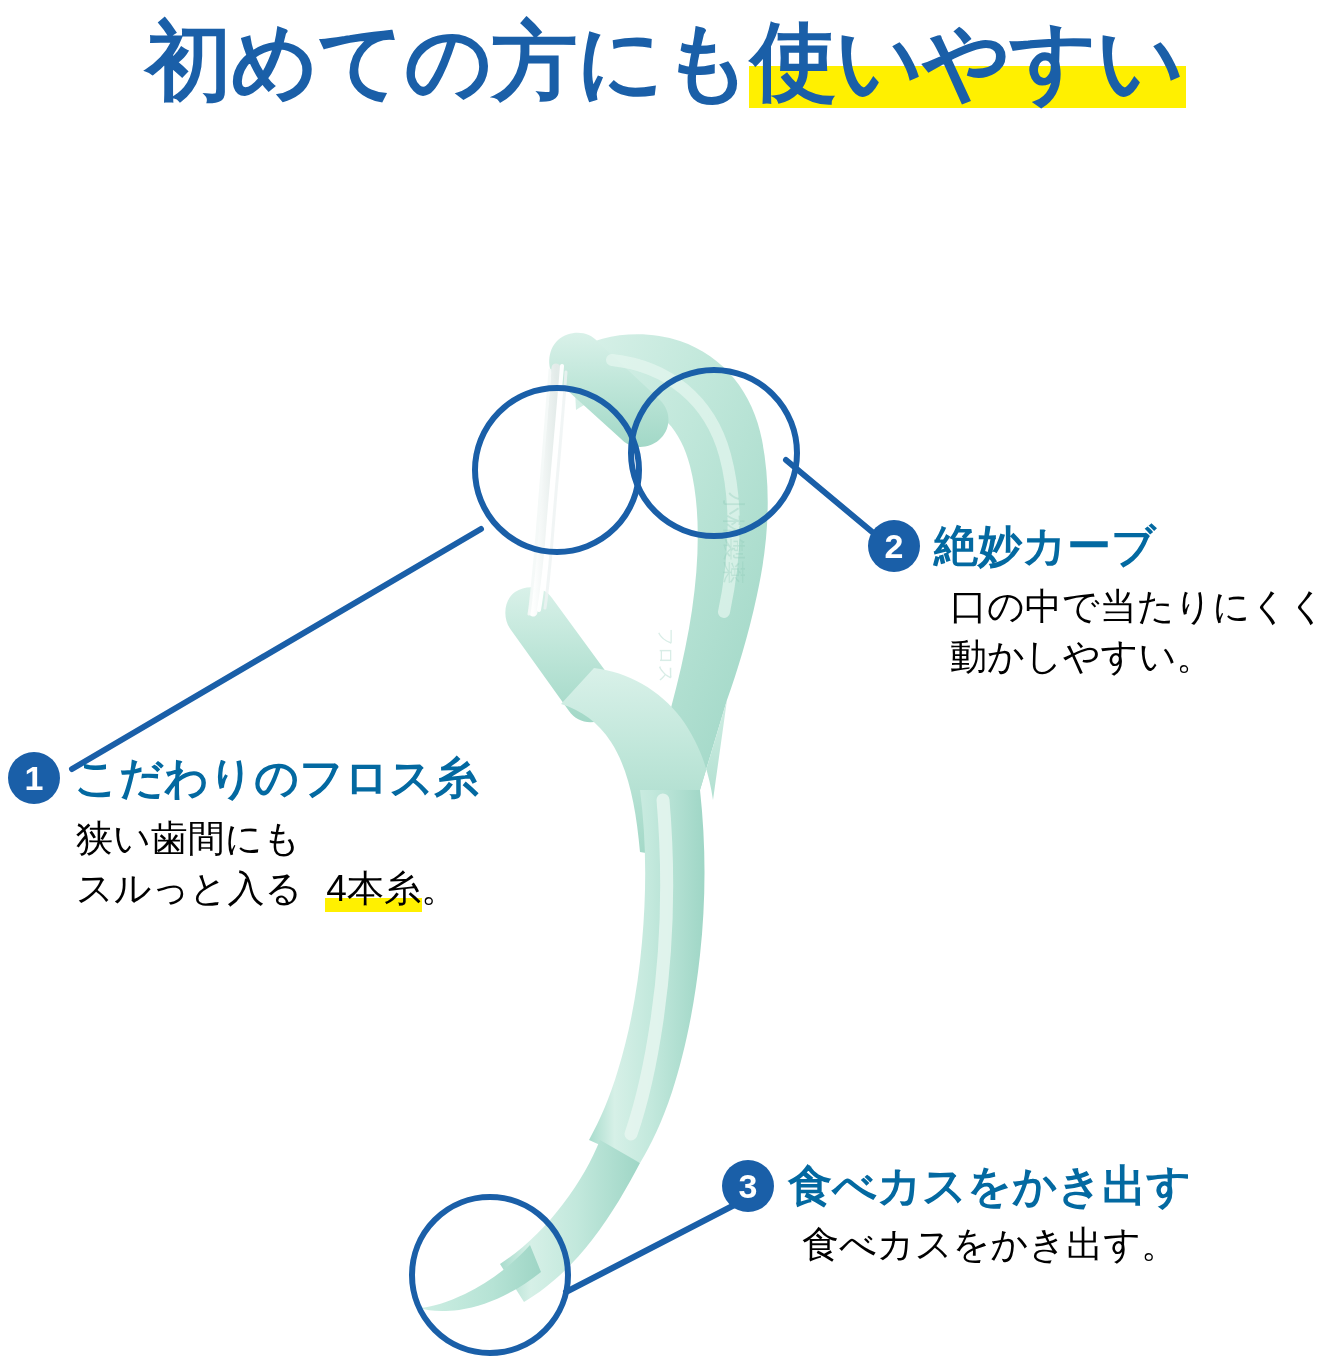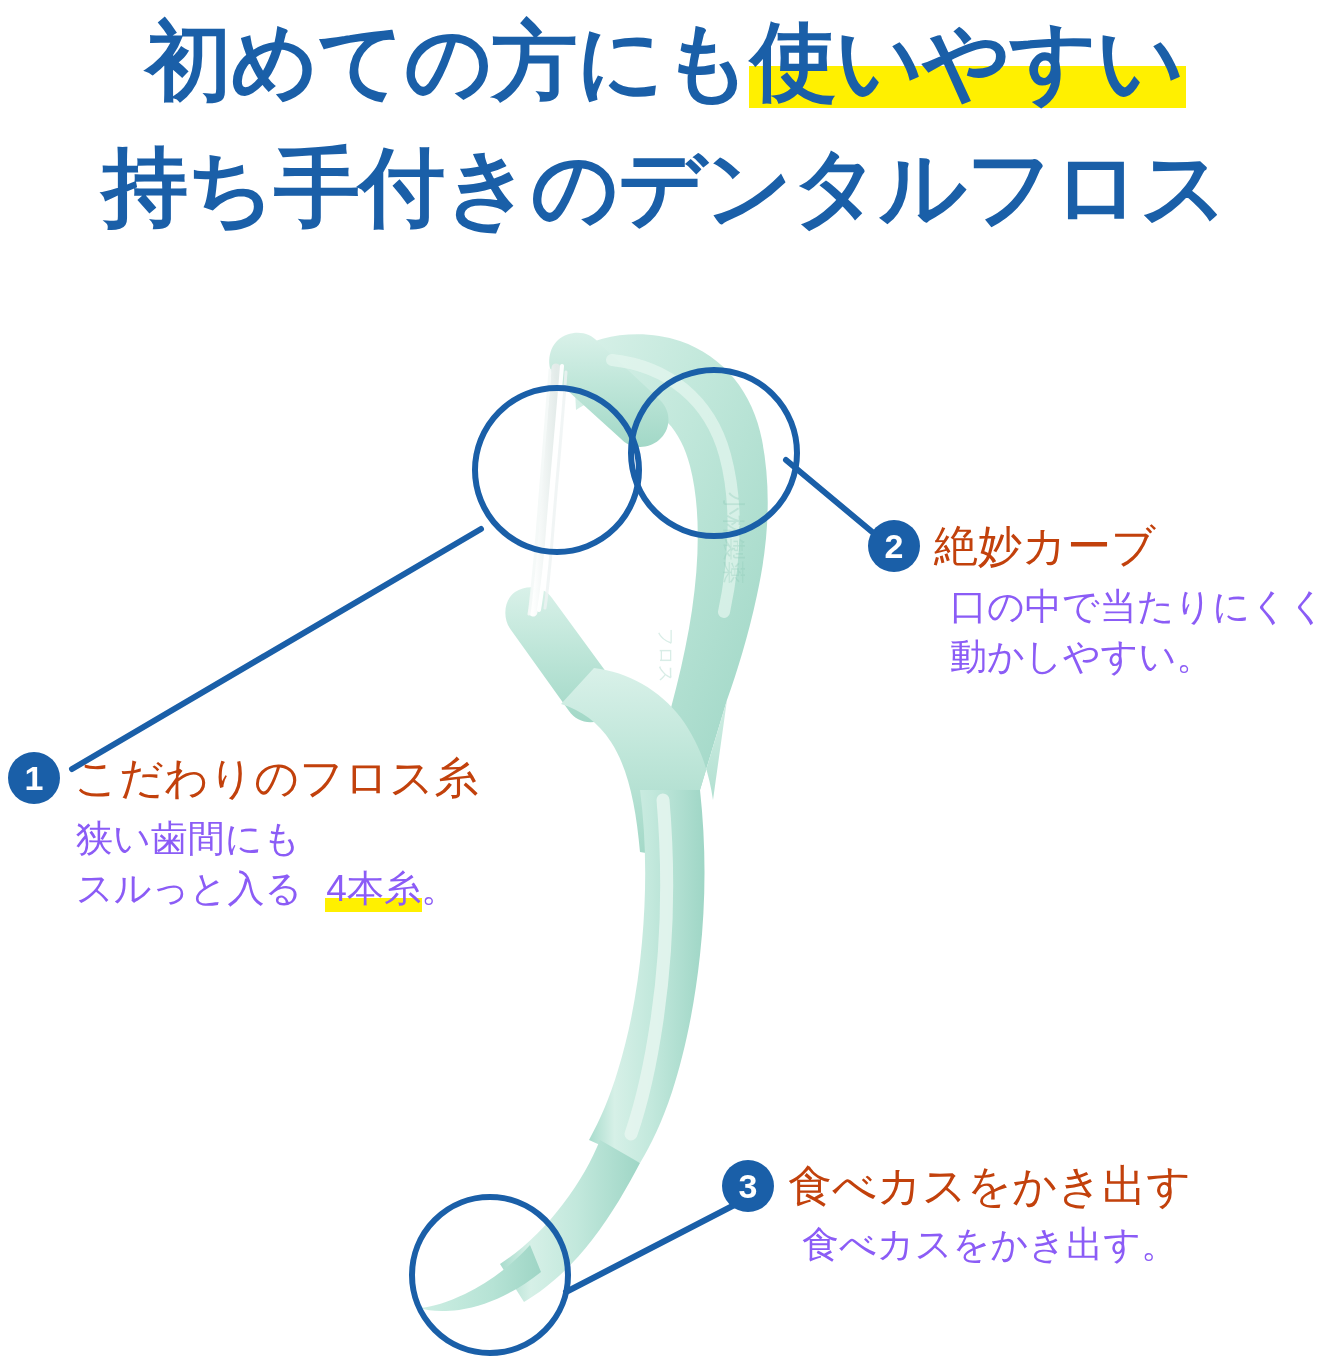--- a/index.html
+++ b/index.html
@@ -83,31 +83,31 @@
     color: #ffffff;
     font-size: 34px;
     font-weight: 700;
     display: flex;
     align-items: center;
     justify-content: center;
     line-height: 1;
   }
   .callout-title {
     font-size: 44px;
-    font-weight: 400;
-    color: #c2410c;
+    font-weight: 700;
+    color: #0369a1;
     margin-left: 14px;
     line-height: 1.05;
     letter-spacing: 0px;
     white-space: nowrap;
   }
   .callout-body {
     font-size: 37px;
     line-height: 50px;
-    color: #8b5cf6;
+    color: #000000;
     font-weight: 400;
     white-space: nowrap;
   }
   .callout-body div { white-space: nowrap; }
 
   #callout-1 { left: 8px; top: 752px; }
   #callout-1 .callout-body { margin-left: 68px; margin-top: 10px; }
 
   #callout-2 { left: 868px; top: 520px; }
   #callout-2 .callout-body { margin-left: 82px; margin-top: 10px; }
@@ -258,21 +258,20 @@
 
     <g fill="none" stroke="#1a5fa8" stroke-width="6">
       <circle cx="557" cy="470" r="82"></circle>
       <circle cx="714" cy="453" r="83"></circle>
       <circle cx="490" cy="1275" r="78"></circle>
     </g>
   </svg>
 
   <div class="headline">
     <div class="headline-line hl-1"><span>初めての方にも</span><span class="mark">使いやすい</span></div>
-    <div class="headline-line hl-2">持ち手付きのデンタルフロス</div>
   </div>
 
   <div class="callout" id="callout-1">
     <div class="callout-head">
       <div class="badge">1</div>
       <div class="callout-title">こだわりのフロス糸</div>
     </div>
     <div class="callout-body">
       <div>狭い歯間にも</div>
       <div><span>スルっと入る</span><span class="mark-sm">4本糸</span><span>。</span></div>

